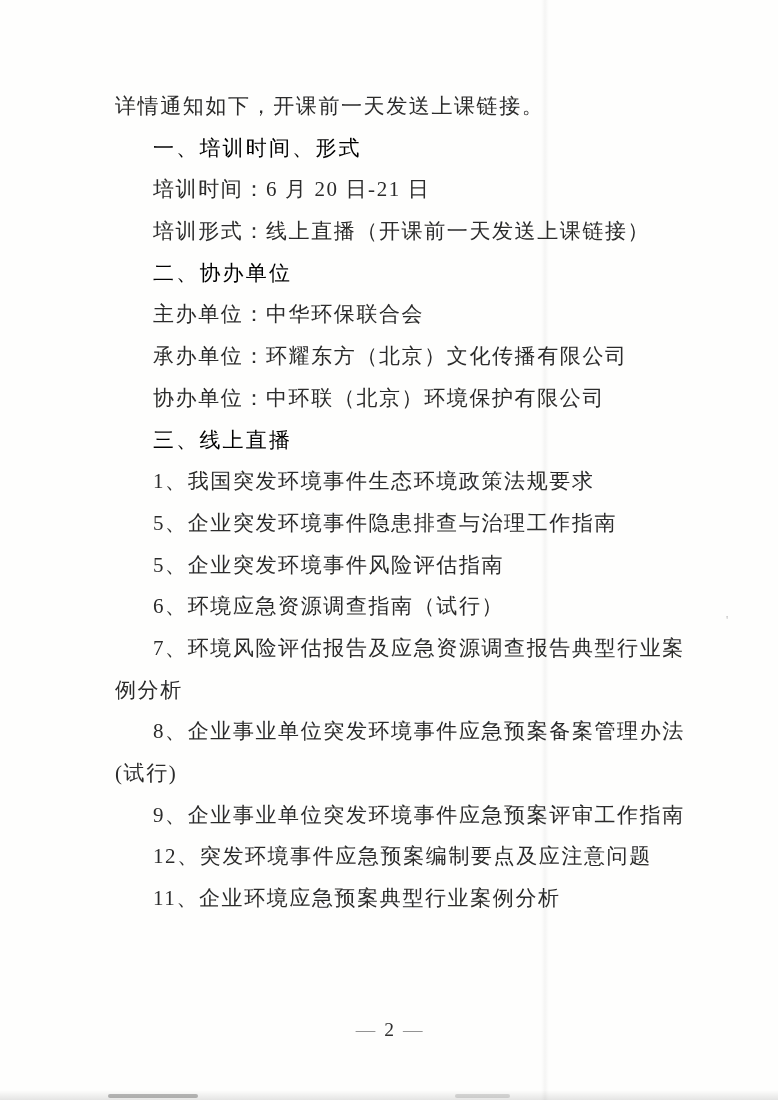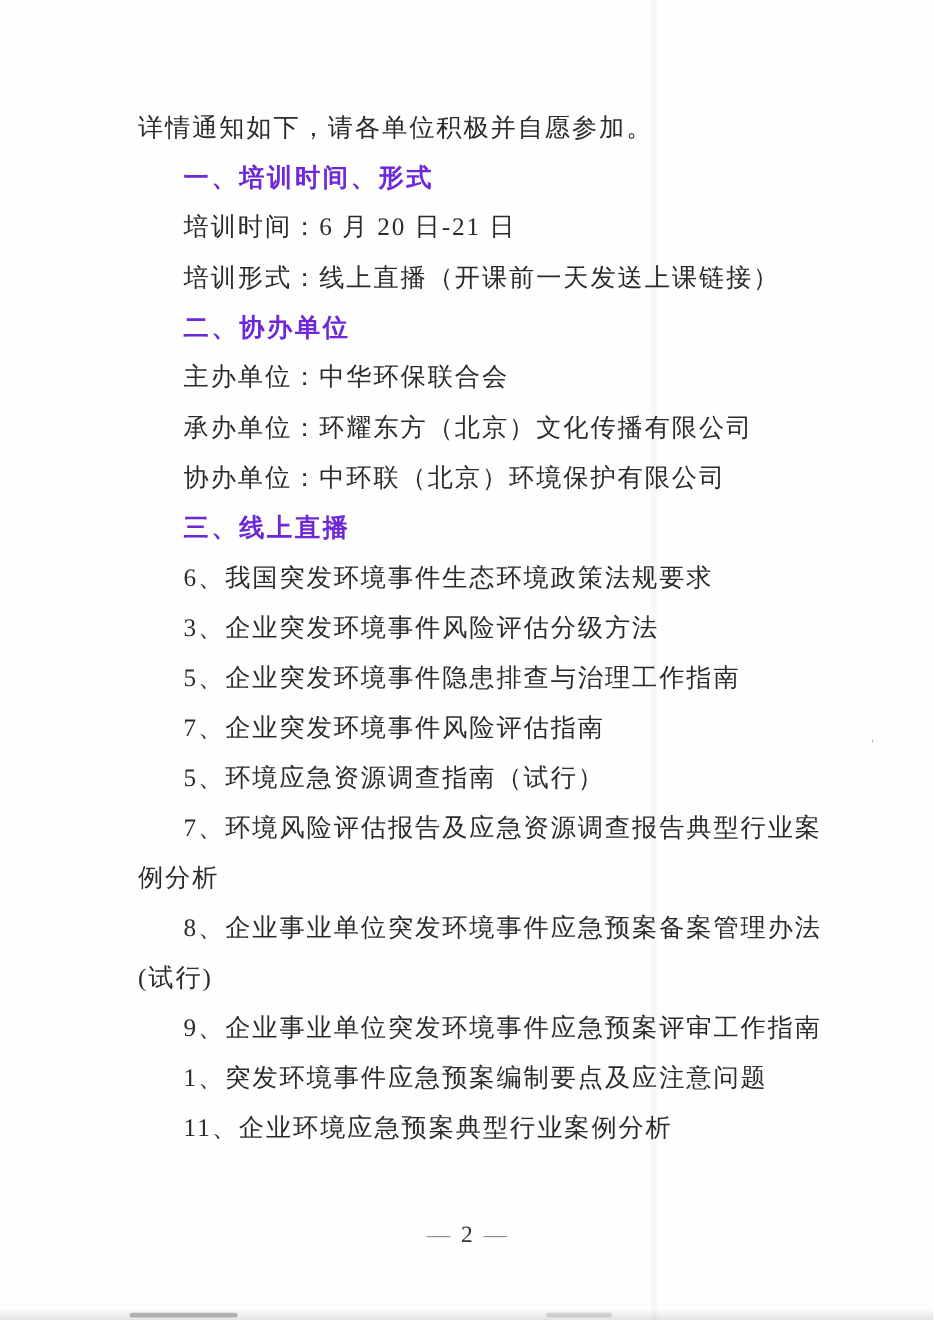--- a/index.html
+++ b/index.html
@@ -66,23 +66,23 @@
     line-height: 41.7px;
     font-size: 21px;
     letter-spacing: 1.6px;
     white-space: nowrap;
     font-weight: 400;
   }
   .line.indent {
     text-indent: 38px;
   }
   .line.bold {
-    font-weight: 700;
+    font-weight: 400;
     letter-spacing: 2.2px;
-    color: #6d28d9;
+    color: #000000;
   }
   
   .page-number {
     position: absolute;
     left: 0;
     top: 1015px;
     width: 778px;
     text-align: center;
     font-size: 19.5px;
     line-height: 30px;
@@ -96,40 +96,39 @@
   .page-number .num {
     color: #303030;
   }
 </style>
 </head>
 <body>
 
 <div class="page">
 
   <div class="doc-body" id="doc-lines">
-      <div class="line">详情通知如下，请各单位积极并自愿参加。</div>
+      <div class="line">详情通知如下，开课前一天发送上课链接。</div>
       <div class="line indent bold">一、培训时间、形式</div>
       <div class="line indent">培训时间：6 月 20 日-21 日</div>
       <div class="line indent">培训形式：线上直播（开课前一天发送上课链接）</div>
       <div class="line indent bold">二、协办单位</div>
       <div class="line indent">主办单位：中华环保联合会</div>
       <div class="line indent">承办单位：环耀东方（北京）文化传播有限公司</div>
       <div class="line indent">协办单位：中环联（北京）环境保护有限公司</div>
       <div class="line indent bold">三、线上直播</div>
-      <div class="line indent">6、我国突发环境事件生态环境政策法规要求</div>
-      <div class="line indent">3、企业突发环境事件风险评估分级方法</div>
+      <div class="line indent">1、我国突发环境事件生态环境政策法规要求</div>
       <div class="line indent">5、企业突发环境事件隐患排查与治理工作指南</div>
-      <div class="line indent">7、企业突发环境事件风险评估指南</div>
-      <div class="line indent">5、环境应急资源调查指南（试行）</div>
+      <div class="line indent">5、企业突发环境事件风险评估指南</div>
+      <div class="line indent">6、环境应急资源调查指南（试行）</div>
       <div class="line indent">7、环境风险评估报告及应急资源调查报告典型行业案</div>
       <div class="line">例分析</div>
       <div class="line indent">8、企业事业单位突发环境事件应急预案备案管理办法</div>
       <div class="line">(试行)</div>
       <div class="line indent">9、企业事业单位突发环境事件应急预案评审工作指南</div>
-      <div class="line indent">1、突发环境事件应急预案编制要点及应注意问题</div>
+      <div class="line indent">12、突发环境事件应急预案编制要点及应注意问题</div>
       <div class="line indent">11、企业环境应急预案典型行业案例分析</div>
     </div>
 
   <div class="page-number">
     <span class="dash">—</span><span class="num">2</span><span class="dash">—</span>
   </div>
 
   <div class="scan-streak"></div>
   <div class="scan-speck">'</div>
   <div class="scan-bottom-shadow"></div>

